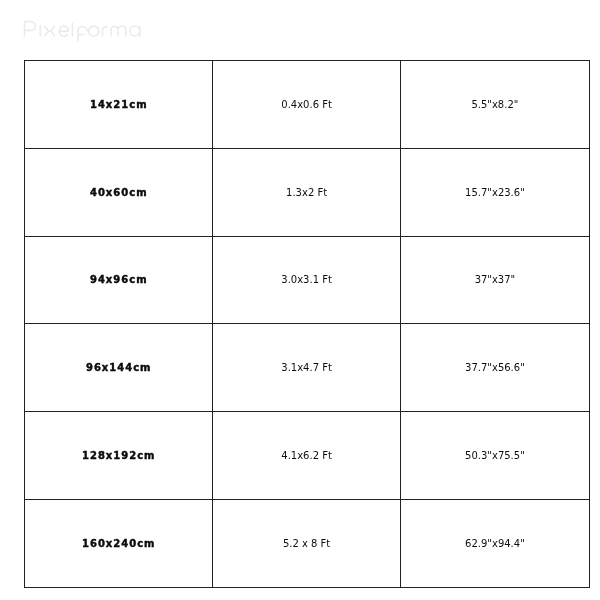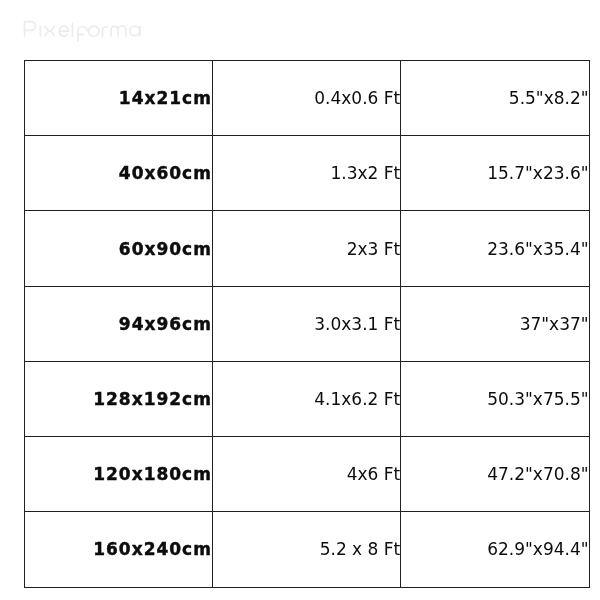--- a/index.html
+++ b/index.html
@@ -2,21 +2,21 @@
 <html><head>
 <meta charset="utf-8">
 <style>
   html,body{margin:0;padding:0;}
   body{width:600px;height:600px;background:#ffffff;font-family:"DejaVu Sans",sans-serif;-webkit-font-smoothing:antialiased;}
   .page{position:relative;width:600px;height:600px;overflow:hidden;}
   .logo{position:absolute;left:0;top:0;width:170px;height:60px;}
   .logo-svg{display:block;}
   table.size-table{position:absolute;left:23.6px;top:60px;width:566px;height:527.6px;border-collapse:collapse;table-layout:fixed;}
   table.size-table tr{height:40.6px;}
-  table.size-table td{border:1.4px solid #212121;text-align:right;vertical-align:middle;font-size:17px;color:#0d0d0d;padding:0;}
+  table.size-table td{border:1.4px solid #212121;text-align:center;vertical-align:middle;font-size:10px;color:#0d0d0d;padding:0;}
   td.c0{font-weight:700;font-size:14px;letter-spacing:1.0px;text-indent:1.0px;-webkit-text-stroke:0.4px #000;color:#000;}
 </style>
 </head>
 <body>
 
 <div class="page">
   <div class="logo">
     <svg class="logo-svg" width="170" height="60" viewBox="0 0 170 60" aria-label="Pixelforma">
       <title>Pixelforma</title>
       <g fill="none" stroke="#ebebeb" stroke-width="1.6" stroke-linecap="round" stroke-linejoin="round">
@@ -41,38 +41,33 @@
           <td class="c0">14x21cm</td>
           <td class="c1">0.4x0.6 Ft</td>
           <td class="c2">5.5"x8.2"</td>
         </tr>
         <tr>
           <td class="c0">40x60cm</td>
           <td class="c1">1.3x2 Ft</td>
           <td class="c2">15.7"x23.6"</td>
         </tr>
         <tr>
-          <td class="c0">60x90cm</td>
-          <td class="c1">2x3 Ft</td>
-          <td class="c2">23.6"x35.4"</td>
-        </tr>
-        <tr>
           <td class="c0">94x96cm</td>
           <td class="c1">3.0x3.1 Ft</td>
           <td class="c2">37"x37"</td>
         </tr>
         <tr>
+          <td class="c0">96x144cm</td>
+          <td class="c1">3.1x4.7 Ft</td>
+          <td class="c2">37.7"x56.6"</td>
+        </tr>
+        <tr>
           <td class="c0">128x192cm</td>
           <td class="c1">4.1x6.2 Ft</td>
           <td class="c2">50.3"x75.5"</td>
-        </tr>
-        <tr>
-          <td class="c0">120x180cm</td>
-          <td class="c1">4x6 Ft</td>
-          <td class="c2">47.2"x70.8"</td>
         </tr>
         <tr>
           <td class="c0">160x240cm</td>
           <td class="c1">5.2 x 8 Ft</td>
           <td class="c2">62.9"x94.4"</td>
         </tr>
       </tbody>
   </table>
 </div>
 

